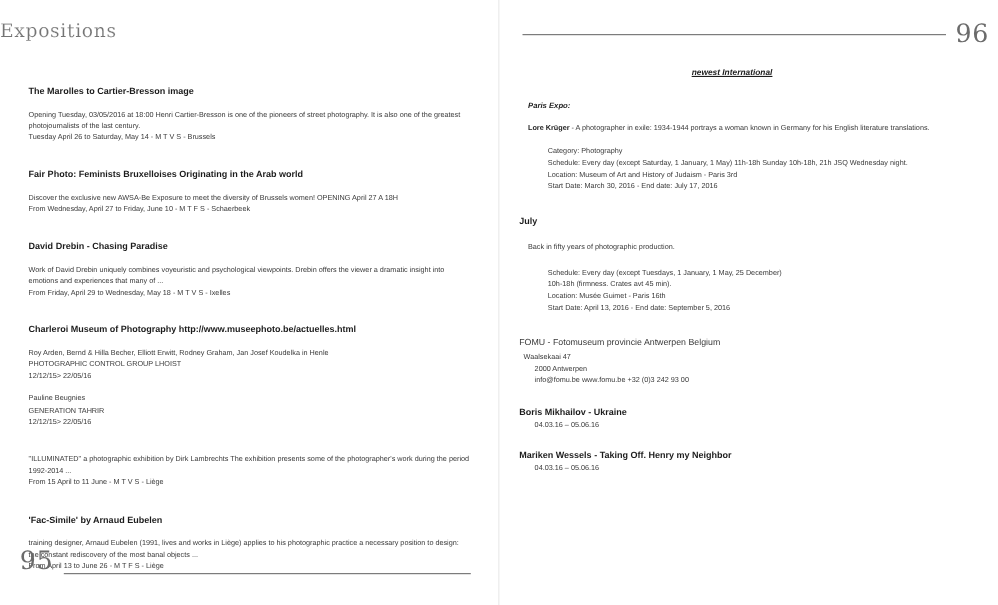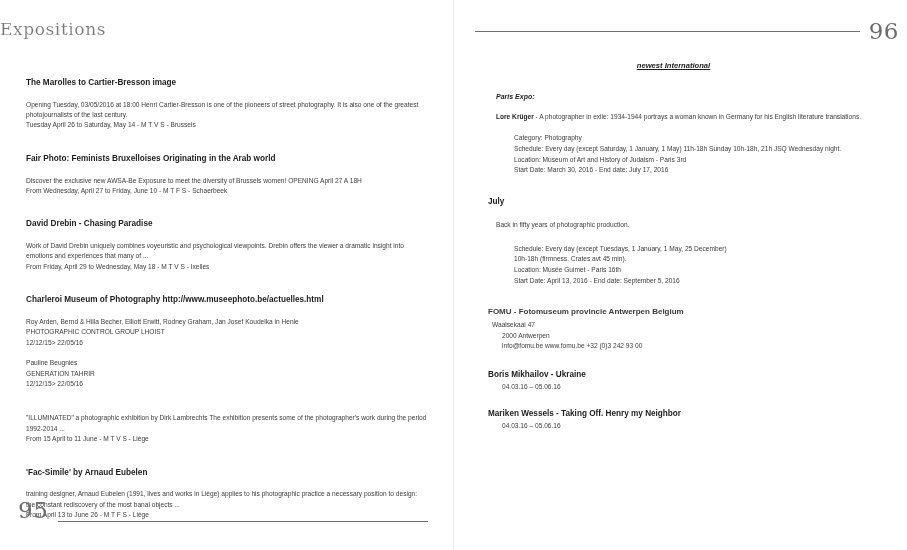--- a/index.html
+++ b/index.html
@@ -119,21 +119,20 @@
   }
   .header-rule {
     flex: 1;
     height: 1px;
     background: #6e6e6e;
     margin-right: 9px;
   }
   .right-body {
     padding: 0 18px 0 19px;
     margin-top: 18px;
-    margin-left: 16px;
   }
   .section-title {
     text-align: center;
     font-size: 7.6px;
     font-weight: bold;
     font-style: italic;
     text-decoration: underline;
     color: #1c1c1c;
     margin: 0 0 23px 0;
     padding-right: 30px;
@@ -160,21 +159,21 @@
   }
   .r-head {
     font-size: 8.2px;
     font-weight: bold;
     color: #1c1c1c;
     margin: 0 0 12px 0;
     line-height: 1.3;
   }
   .r-head-plain {
     font-size: 8px;
-    font-weight: 700;
+    font-weight: 400;
     color: #3a3a3a;
     margin: 0 0 2px 0;
     line-height: 1.3;
   }
   .r-line {
     font-size: 6.6px;
     line-height: 1.62;
     color: #3a3a3a;
   }
   .addr {

